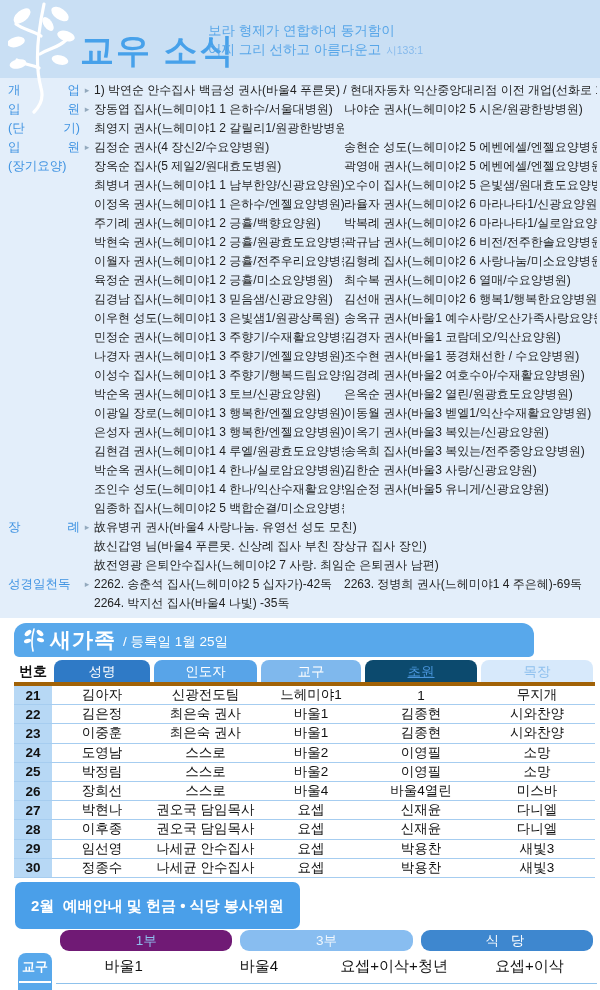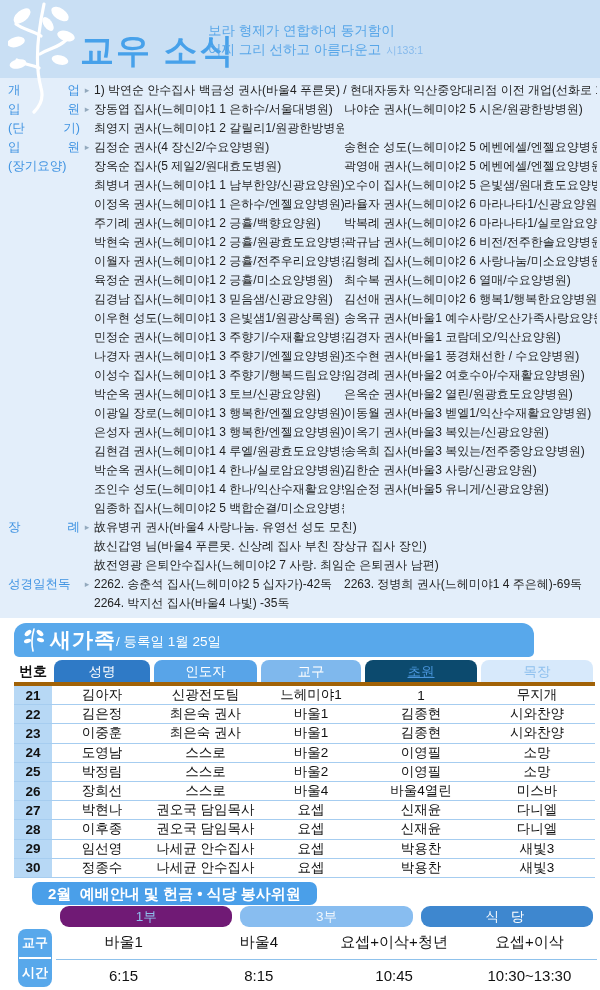--- a/index.html
+++ b/index.html
@@ -42,21 +42,21 @@
   .news-full{flex:1;white-space:nowrap;overflow:hidden;}
 
   
   .nf-bar{
     position:relative;margin:5px 0 0 14px;width:520px;height:34px;
     background:#58a8eb;border-radius:12px 12px 5px 5px;
     display:flex;align-items:center;color:#fff;box-sizing:border-box;
     padding-left:10px;
   }
   .nf-title{font-size:21px;font-weight:bold;margin-left:6px;letter-spacing:1px;}
-  .nf-sub{font-size:13.5px;margin-top:4px;}
+  .nf-sub{font-size:13.5px;margin-left:7px;margin-top:4px;}
   .nf-head{display:flex;width:581px;margin:3px 0 0 14px;height:22px;}
   .nf-head .hcell{flex:none;display:flex;}
   .nf-head .tab{
     flex:1;margin:0 2px;border-radius:8px 8px 0 0;
     text-align:center;line-height:23px;font-size:13.5px;
   }
   .nf-head .numhead{
     flex:1;text-align:center;line-height:23px;font-size:14px;
     font-weight:bold;color:#111;background:#fff;
   }
@@ -70,22 +70,22 @@
   .nf-rows{margin-left:14px;width:581px;border-top:4px solid #a16207;}
   .nf-row{
     display:flex;height:18.2px;border-bottom:1px solid #a6cdf0;
     font-size:13.5px;color:#111;background:#fff;
   }
   .nf-cell{display:flex;align-items:center;justify-content:center;flex:none;}
   .nf-cell.num{background:#b7d8f5;font-weight:bold;font-size:13.5px;}
 
   
   .svc-badge{
-    display:inline-block;margin:4px 0 0 32px;background:#4a9fe9;color:#fff;
-    font-weight:bold;font-size:15px;line-height:23px;padding:0 16px;
+    display:inline-block;margin:4px 0 0 15px;background:#4a9fe9;color:#fff;
+    font-weight:bold;font-size:15px;line-height:23px;padding:12px 16px;
     border-radius:7px;white-space:pre;
   }
   .svc{position:relative;margin:1px 0 0 18px;width:579px;}
   .svc-head{display:flex;height:21px;margin-left:38px;}
   .svc-head .scol{flex:1;display:flex;}
   .svc-head .stab{
     flex:1;margin:0 4px;border-radius:9px;text-align:center;
     line-height:22px;font-size:13.5px;
   }
   .s0{background:#701a75;color:#8fc0ee;}

